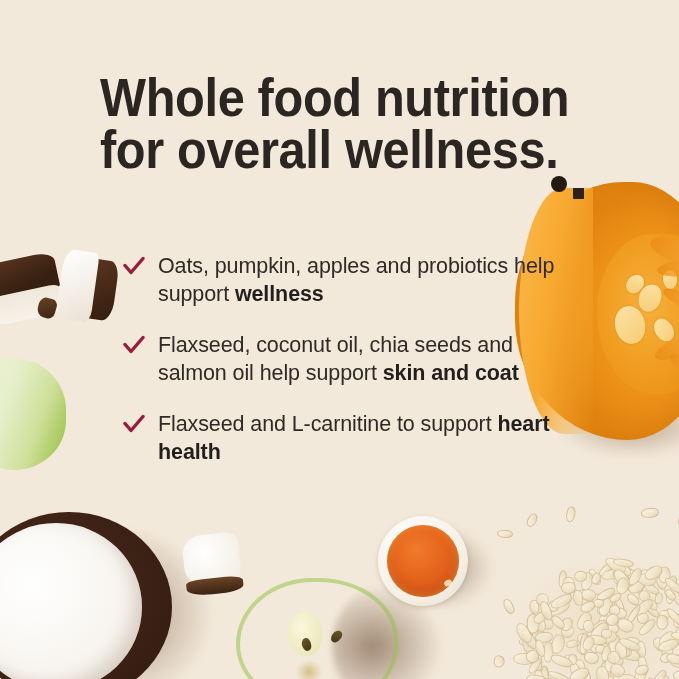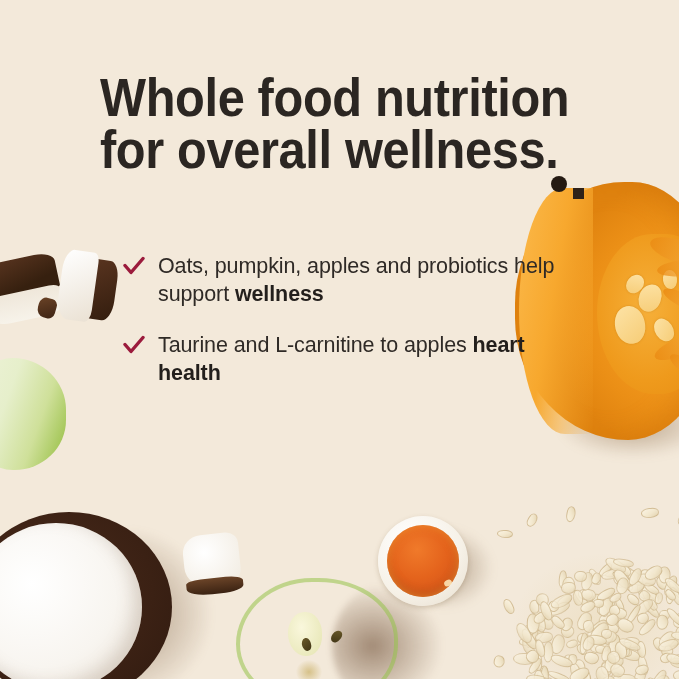--- a/index.html
+++ b/index.html
@@ -551,22 +551,28 @@
 
   <div class="bullets">
 
     <div class="bullet">
       <svg class="check-icon" viewBox="0 0 22 20">
         <path d="M2 9.5 L8 16.5 L20 2.5" fill="none" stroke="#9b1b3c" stroke-width="3.4" stroke-linecap="round" stroke-linejoin="round"></path>
       </svg>
       <span class="lead">Oats, pumpkin, apples and probiotics help support </span><span class="emph">wellness</span>
     </div>
 
-
     <div class="bullet">
       <svg class="check-icon" viewBox="0 0 22 20">
         <path d="M2 9.5 L8 16.5 L20 2.5" fill="none" stroke="#9b1b3c" stroke-width="3.4" stroke-linecap="round" stroke-linejoin="round"></path>
       </svg>
-      <span class="lead">Taurine and L-carnitine to apples </span><span class="emph">heart health</span>
+      <span class="lead">Flaxseed, coconut oil, chia seeds and salmon oil help support </span><span class="emph">skin and coat</span>
     </div>
 
+    <div class="bullet">
+      <svg class="check-icon" viewBox="0 0 22 20">
+        <path d="M2 9.5 L8 16.5 L20 2.5" fill="none" stroke="#9b1b3c" stroke-width="3.4" stroke-linecap="round" stroke-linejoin="round"></path>
+      </svg>
+      <span class="lead">Flaxseed and L-carnitine to support </span><span class="emph">heart health</span>
+    </div>
+
   </div>
 </div>
 
 </body></html>

